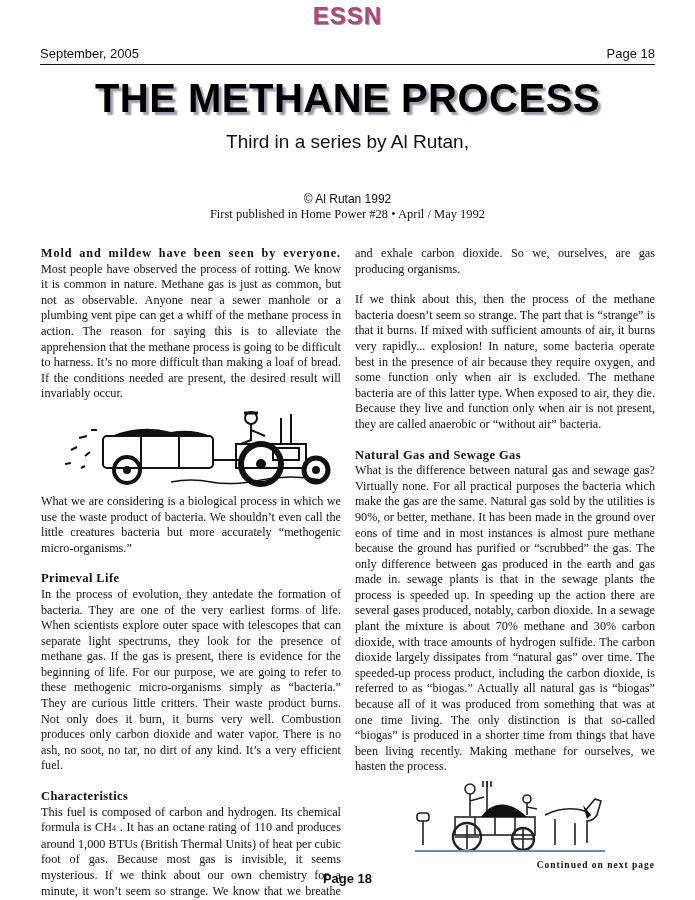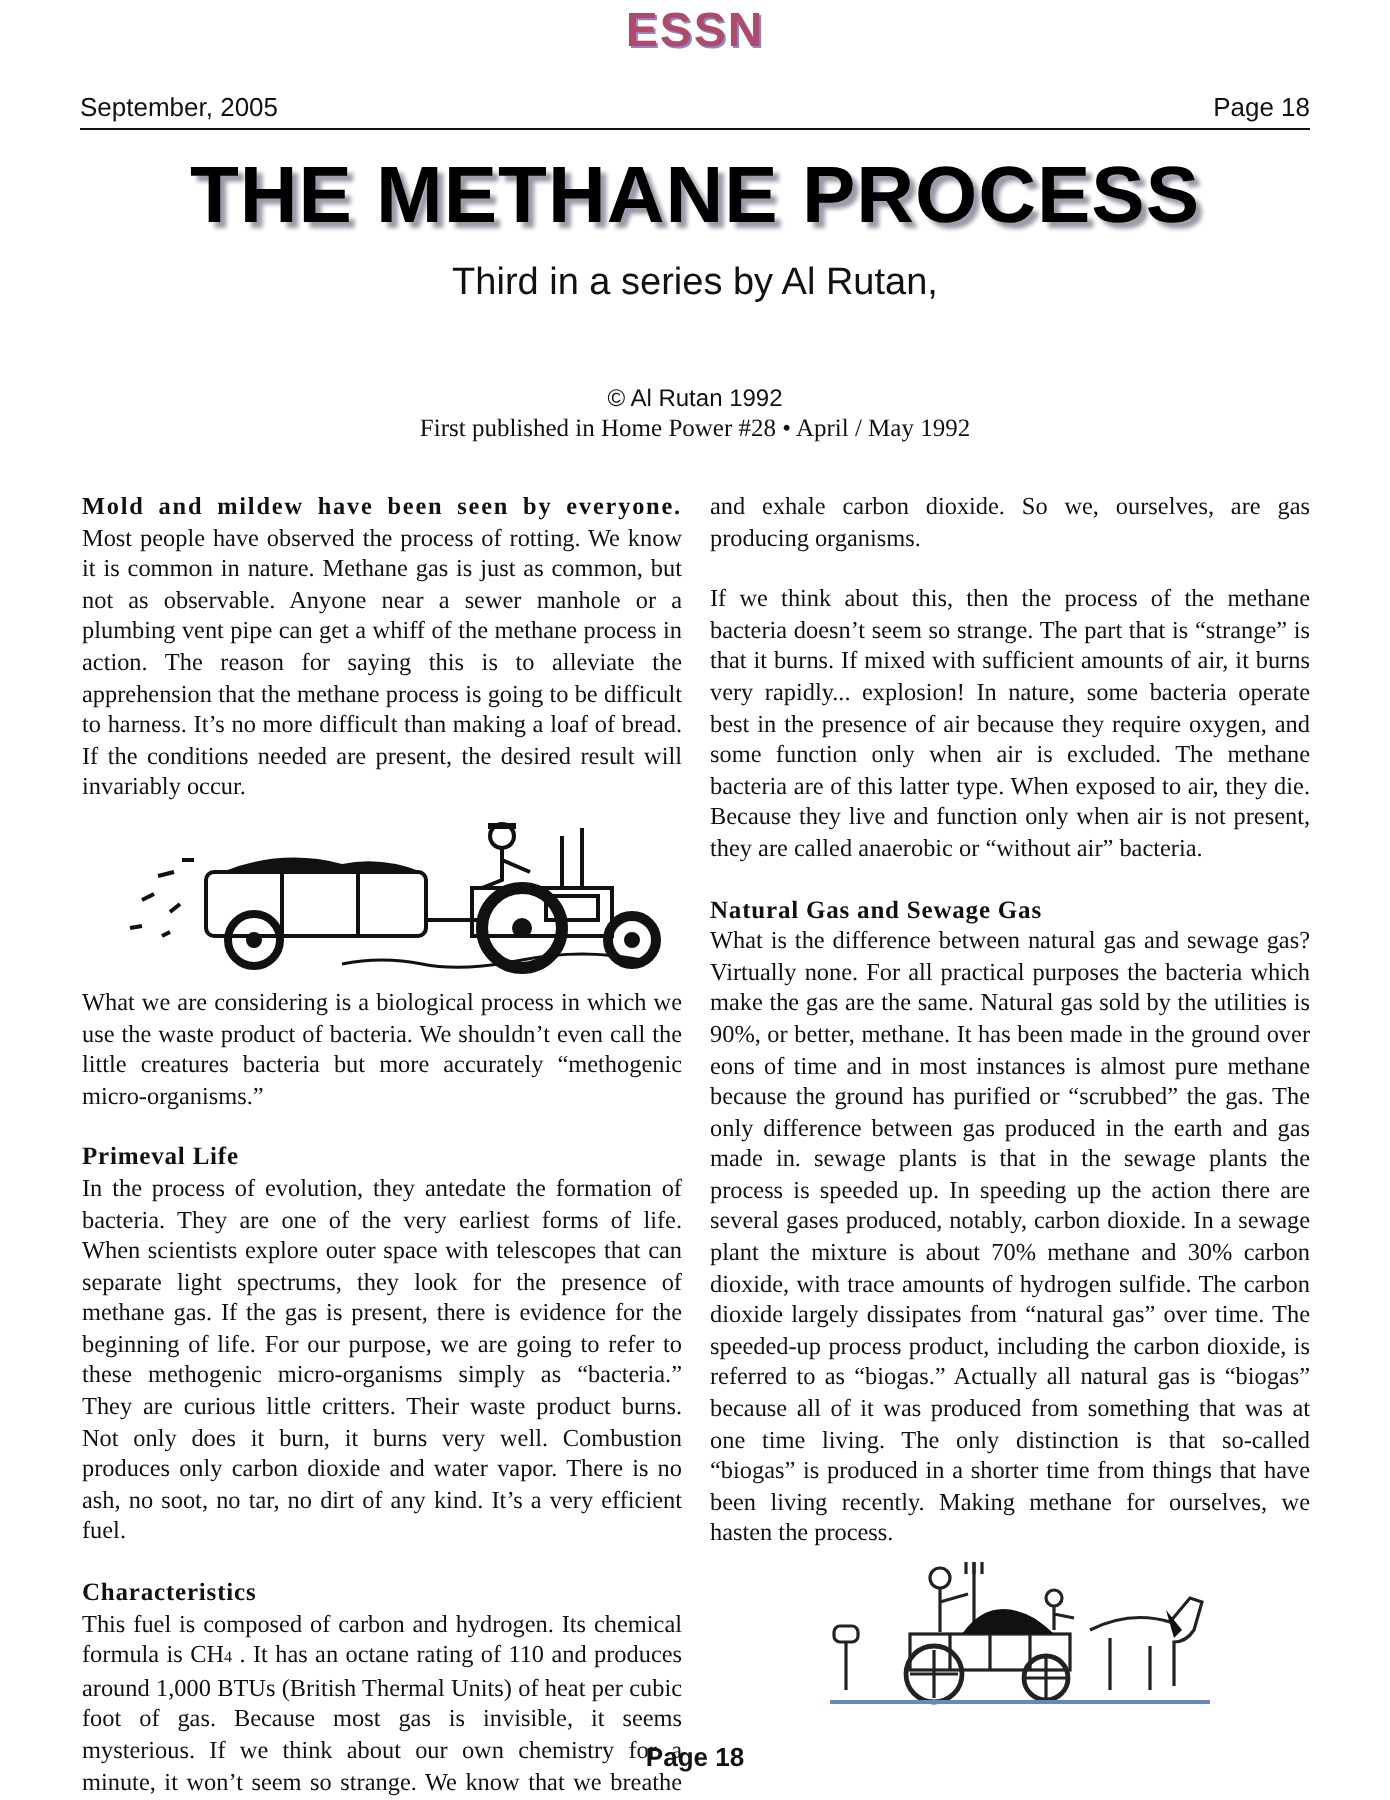--- a/index.html
+++ b/index.html
@@ -155,15 +155,16 @@
       <path d="M112 24 v12 M112 28 l10 2"></path>
 
       <path d="M130 36 q20 -10 40 -4 l10 -12 l6 2 l-4 14 q-4 6 -10 6 l0 22 M140 40 l0 26 M160 44 v22"></path>
 
       <line x1="0" y1="72" x2="190" y2="72" stroke="#6688bb" stroke-width="2"></line>
     </g>
     <path d="M66 38 q14 -20 36 -8 q6 4 10 8 z" fill="#111"></path>
     <path d="M168 26 l8 10 l-4 4 z" fill="#111"></path>
   </svg>
 
+  <div class="continued">Continued on next page</div>
 </div>
 
 <div class="footer">Page 18</div>
 
 </body></html>

